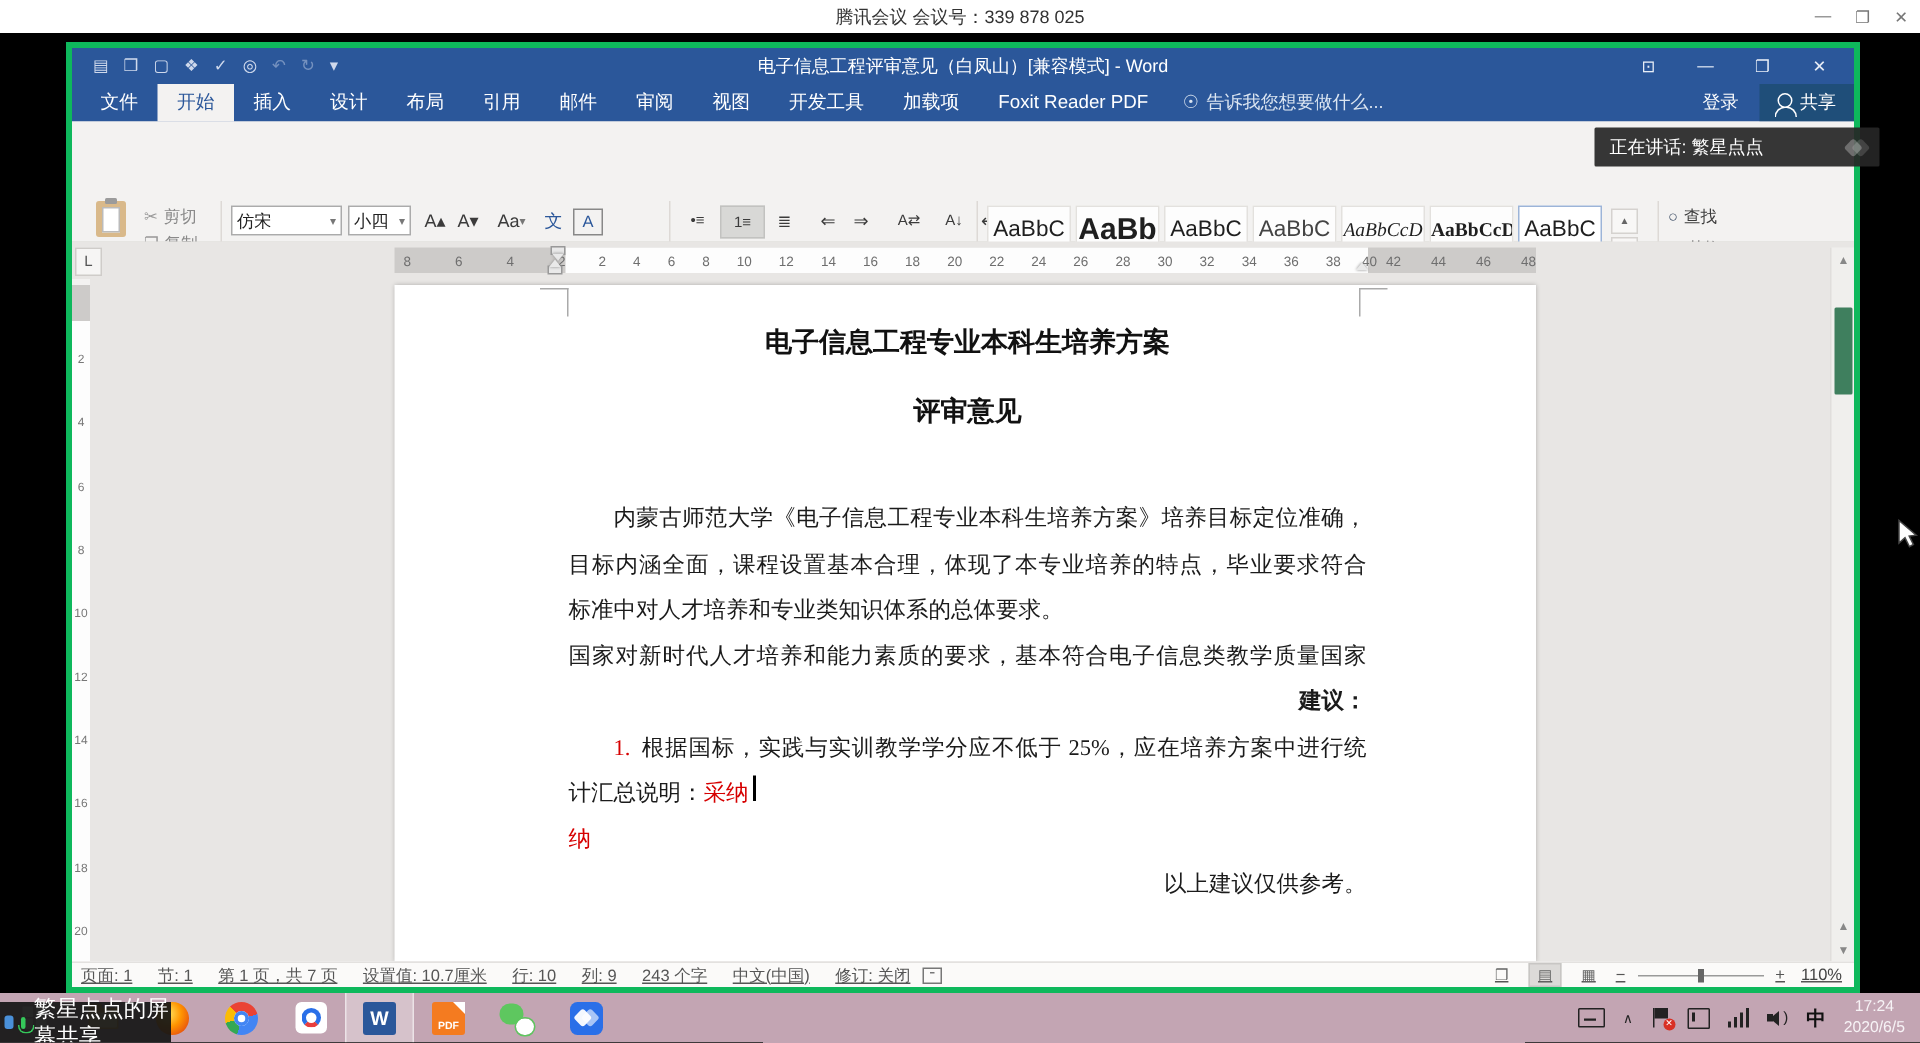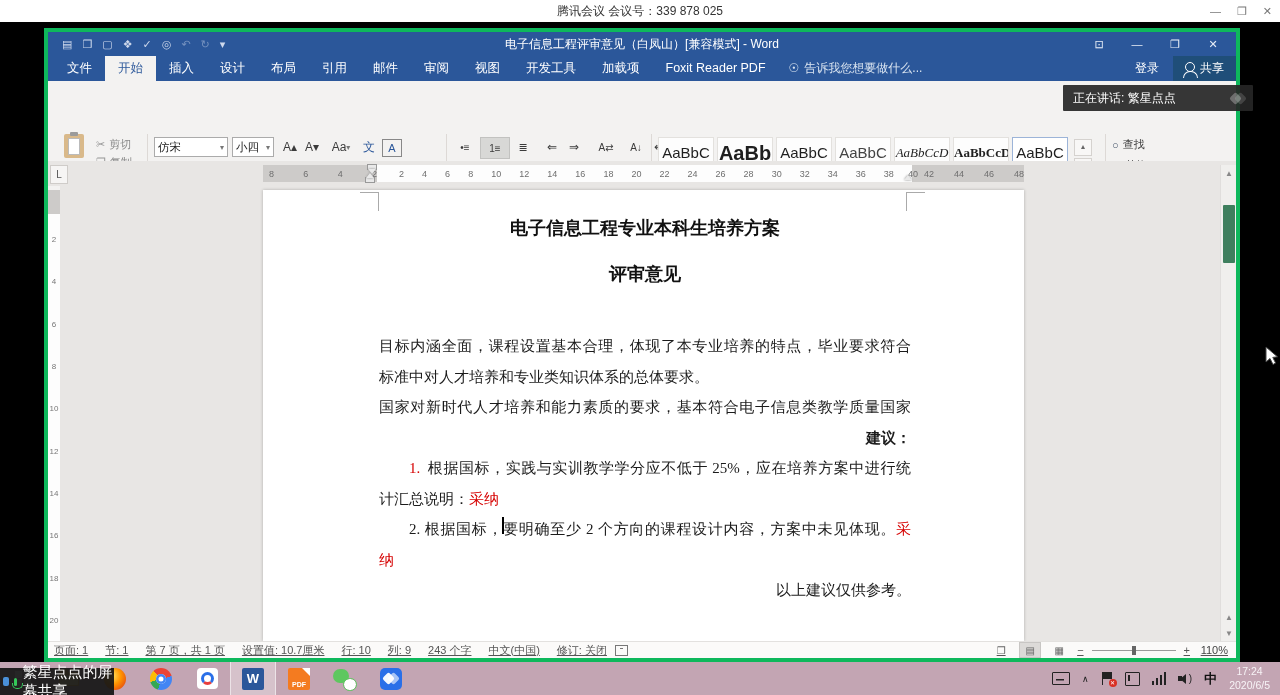--- a/index.html
+++ b/index.html
@@ -447,46 +447,46 @@
           <span>20</span>
         </div>
     </div>
 
     <div class="a page">
       <div class="crop tl"></div>
       <div class="crop tr"></div>
       <div class="dtitle" style="top:26px;">电子信息工程专业本科生培养方案</div>
       <div class="dtitle" style="top:72px;">评审意见</div>
       <div class="dbody">
+        <div class="dl jy in">内蒙古师范大学《电子信息工程专业本科生培养方案》培养目标定位准确，</div>
         <div class="dl jy">目标内涵全面，课程设置基本合理，体现了本专业培养的特点，毕业要求符合</div>
         <div class="dl">标准中对人才培养和专业类知识体系的总体要求。</div>
         <div class="dl jy">国家对新时代人才培养和能力素质的要求，基本符合电子信息类教学质量国家</div>
         <div class="dl in bold">建议：</div>
         <div class="dl jy in"><span class="red num1">1.</span><span>根据国标，实践与实训教学学分应不低于 25%，应在培养方案中进行统</span></div>
         <div class="dl"><span>计汇总说明：</span><span class="red">采纳</span></div>
-        <div class="dl jy in"><span>2. 根据国标，要明确至少 2 个方向的课程设计内容，方案中未见体现。</span><span class="red">采</span></div>
         <div class="dl red">纳</div>
         <div class="dl in">以上建议仅供参考。</div>
       </div>
       <div class="caret"></div>
     </div>
 
     <div class="a vscroll">
       <div class="vs-a" style="top:0;">▲</div>
       <div class="vthumb"></div>
       <div class="vs-a" style="top:444px;">▲</div>
       <div class="vs-a" style="top:460px;">▼</div>
     </div>
 
     <div class="a status">
       <div class="stleft">
 
       <span>页面: 1</span>
           <span>节: 1</span>
-          <span>第 7 页，共 1 页</span>
+          <span>第 1 页，共 7 页</span>
           <span>设置值: 10.7厘米</span>
           <span>行: 10</span>
           <span>列: 9</span>
           <span>243 个字</span>
           <span>中文(中国)</span>
           <span>修订: 关闭</span>
         </div>
       <div class="macroic"></div>
       <div class="stright">
         <div class="viewb">❒</div>

